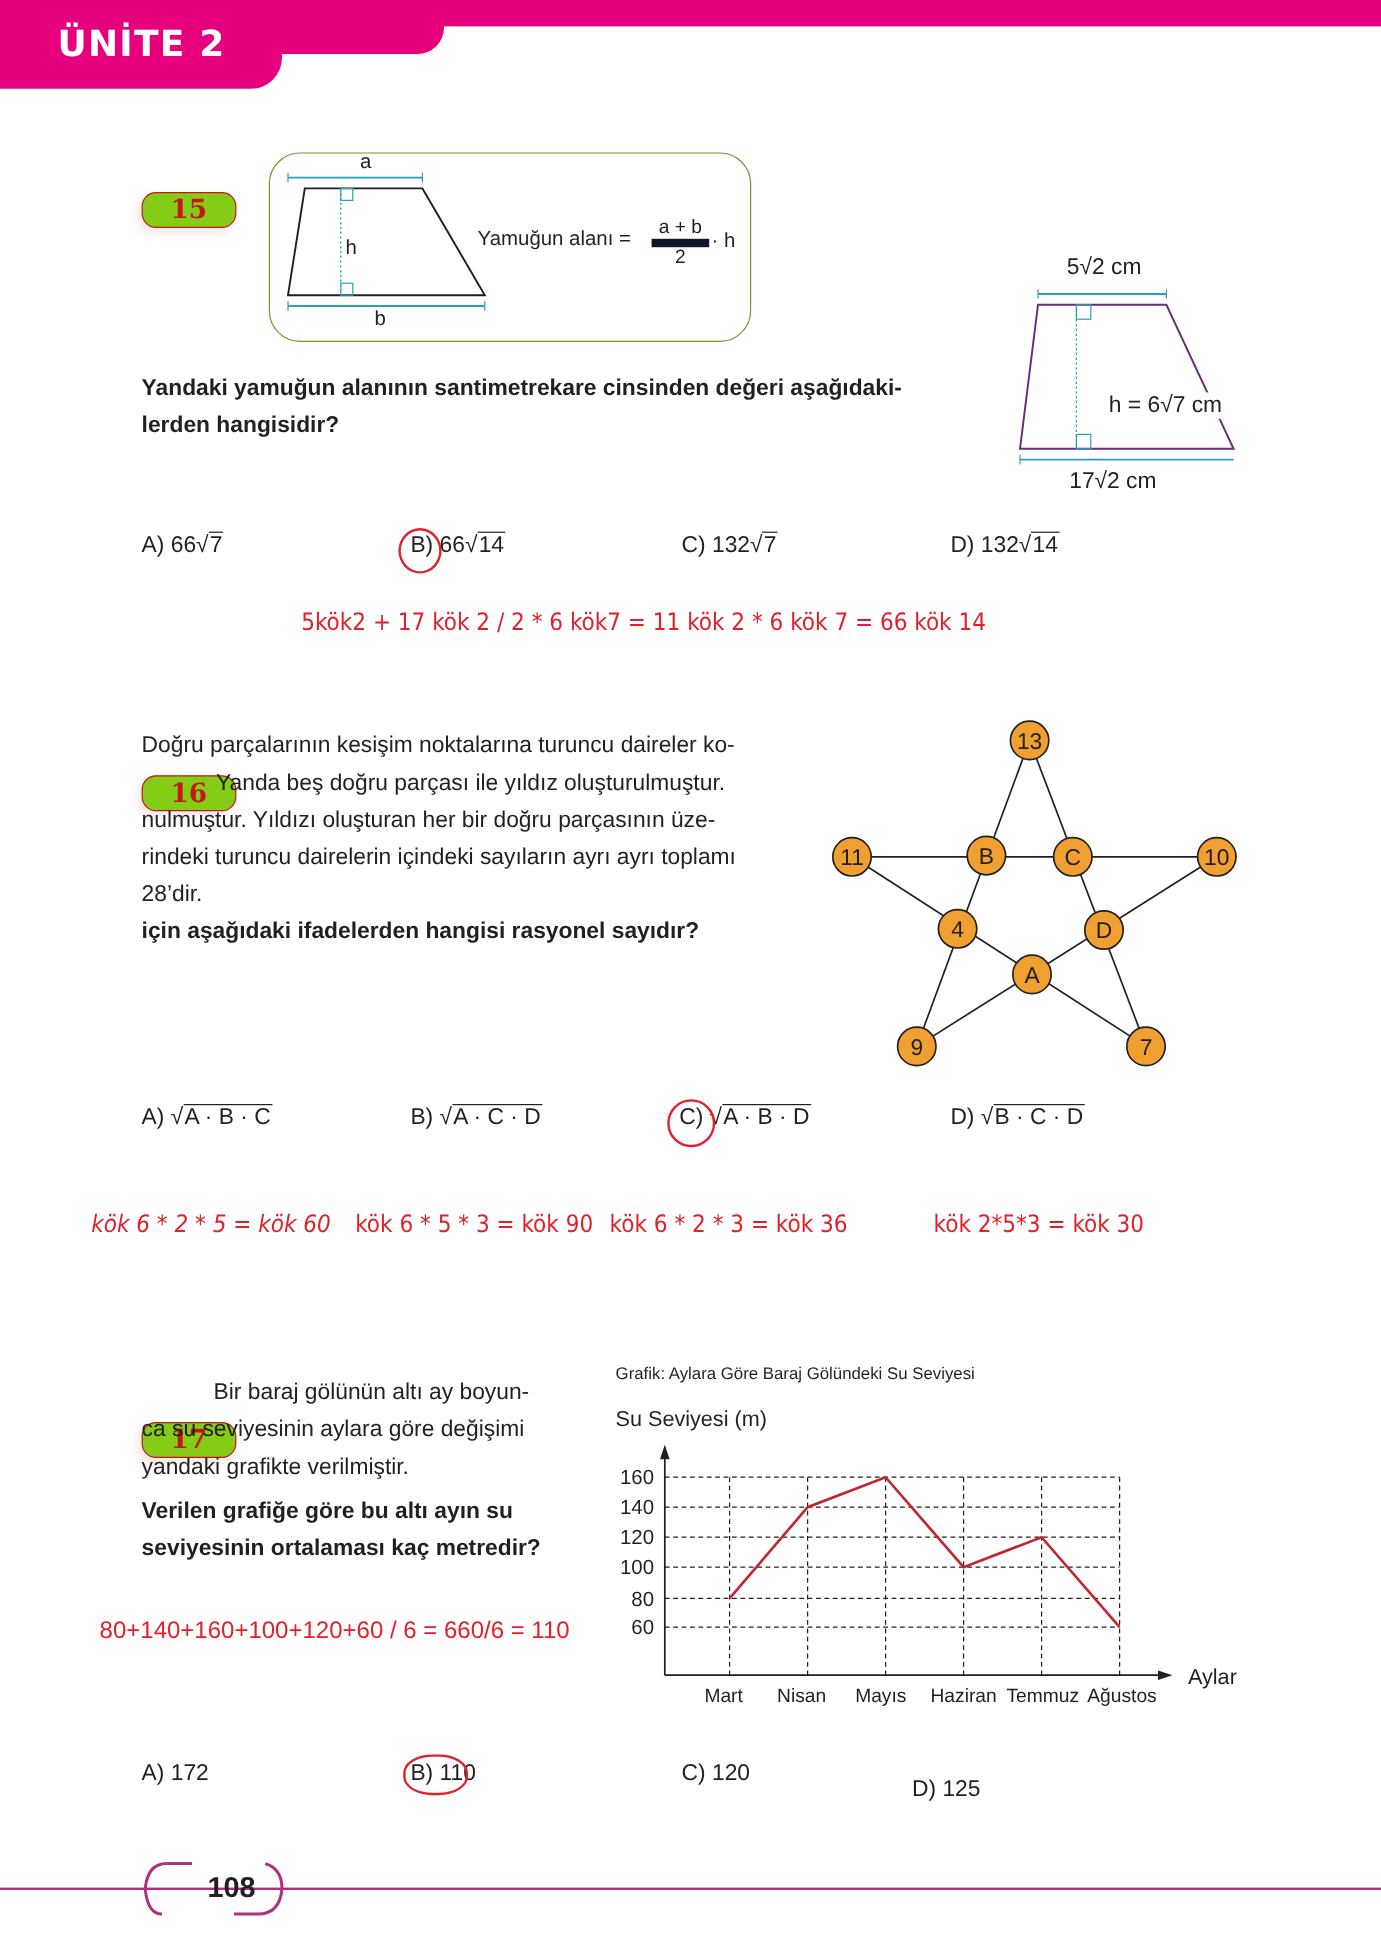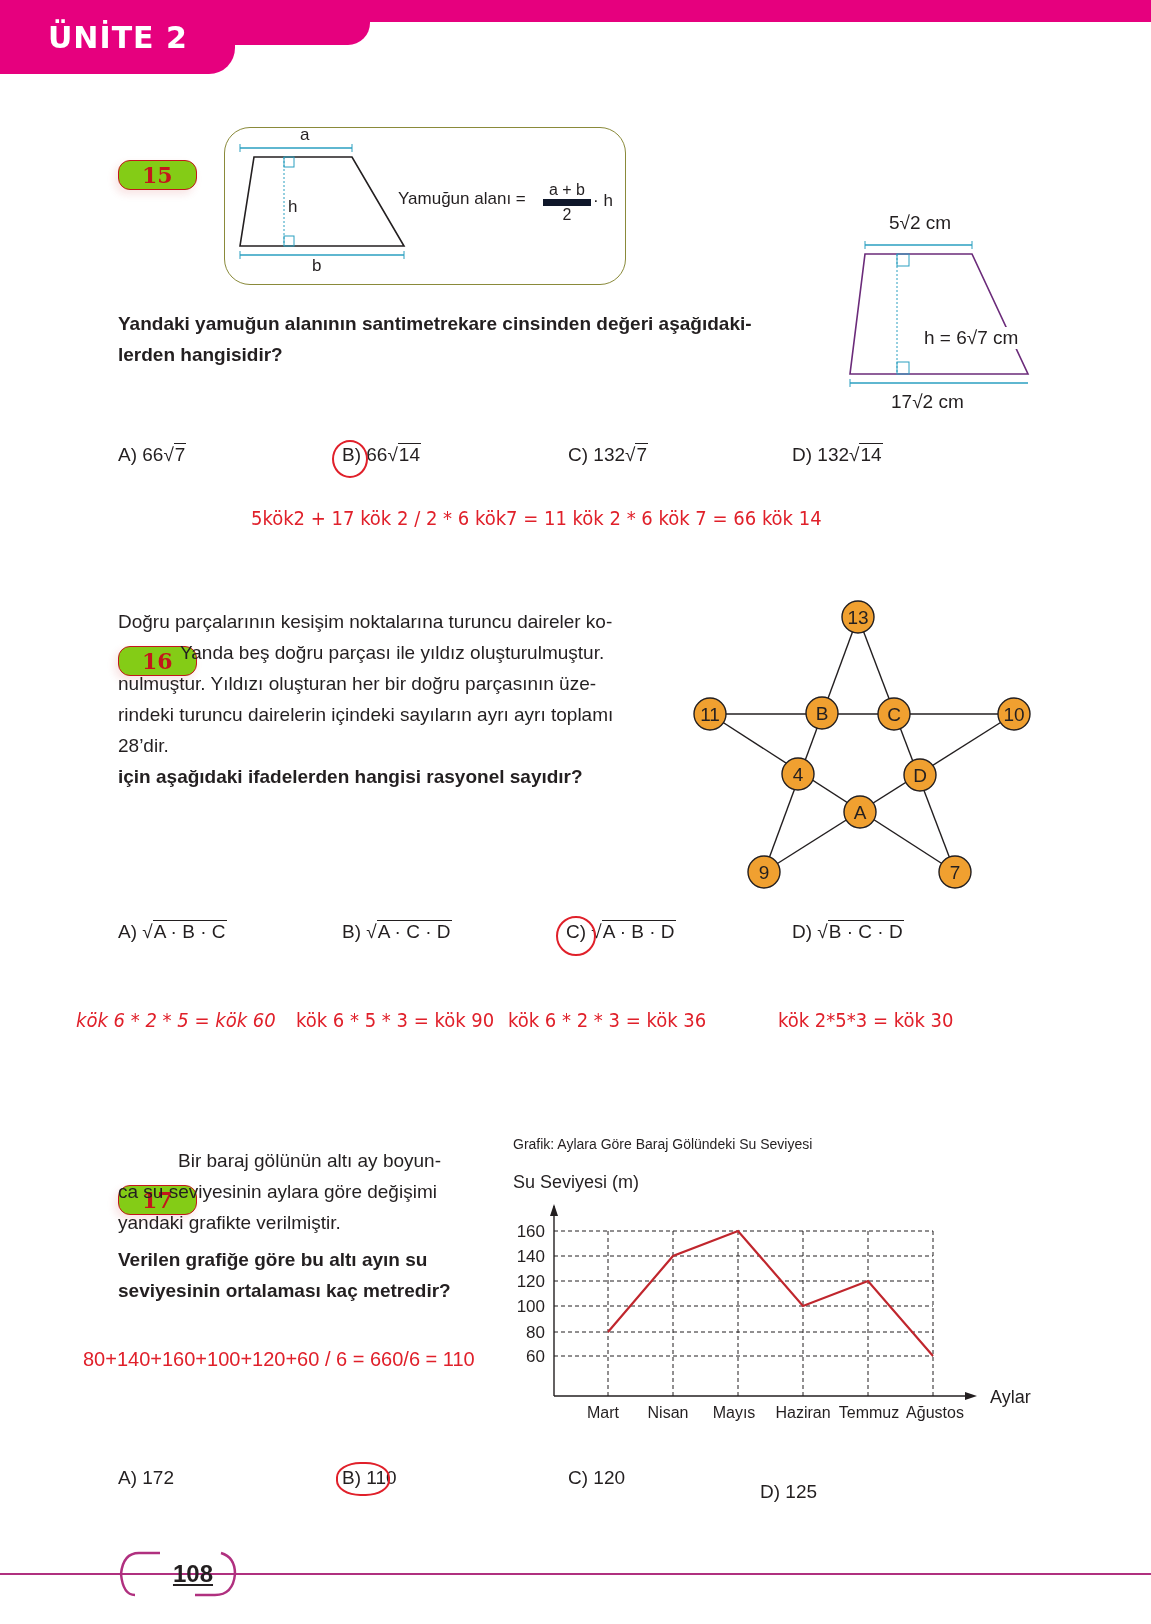--- a/index.html
+++ b/index.html
@@ -15,21 +15,21 @@
           box-shadow: -3px 4px 8px rgba(196,22,28,0.12); margin-top: 41px; }
   .body-text { font-size:19px; line-height:31px; text-align:justify; }
   .bold { font-weight:bold; }
   .opt { font-size:19px; }
   .red { color:#e0202a; font-size:20px; font-family:"DejaVu Sans Condensed","DejaVu Sans", sans-serif; white-space:nowrap; }
   .sqrt { display:inline-block; position:relative; }
   .sqrt .rad { border-top:1.3px solid #231f20; padding:0 1px; }
   .circle-mark { border:2.5px solid #e0202a; border-radius:50%; }
   svg text { font-family:"Liberation Sans", sans-serif; }
   .footer-line { left:0; top:1573px; width:1151px; height:2px; background:#b0307f; }
-  .page-num { left:150px; top:1554px; width:86px; height:40px; text-align:center; font-size:24px; font-weight:bold; line-height:40px; background:#fff;text-decoration:underline; }
+  .page-num { left:150px; top:1554px; width:86px; height:40px; text-align:center; font-size:24px; font-weight:bold; line-height:40px; background:#fff; }
 </style>
 </head>
 <body>
 
 <div class="abs hdr-band"></div>
 <div class="abs hdr-tab2"></div>
 <div class="abs hdr-tab"></div>
 <div class="abs hdr-title">ÜNİTE 2</div>
 
 <div class="abs qnum" style="left:118px; top:119px;">15</div>

